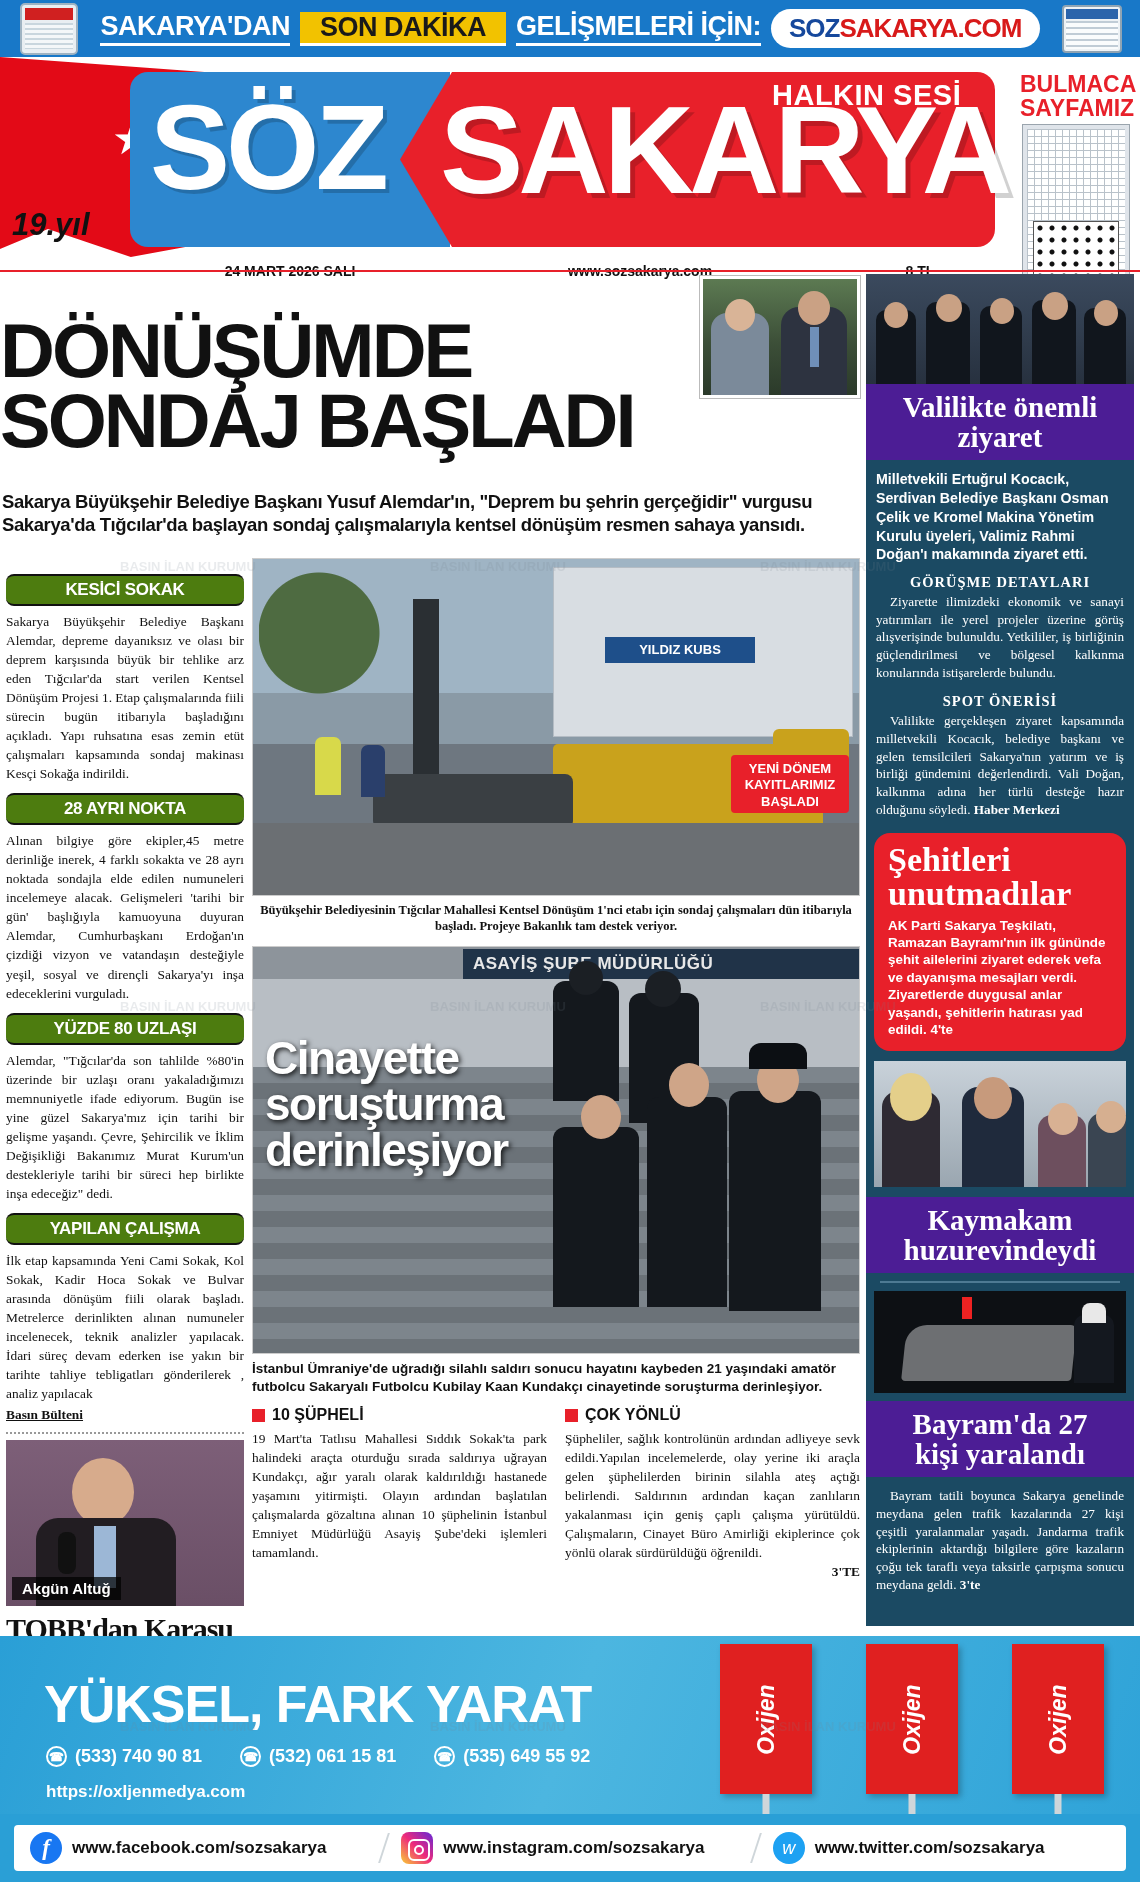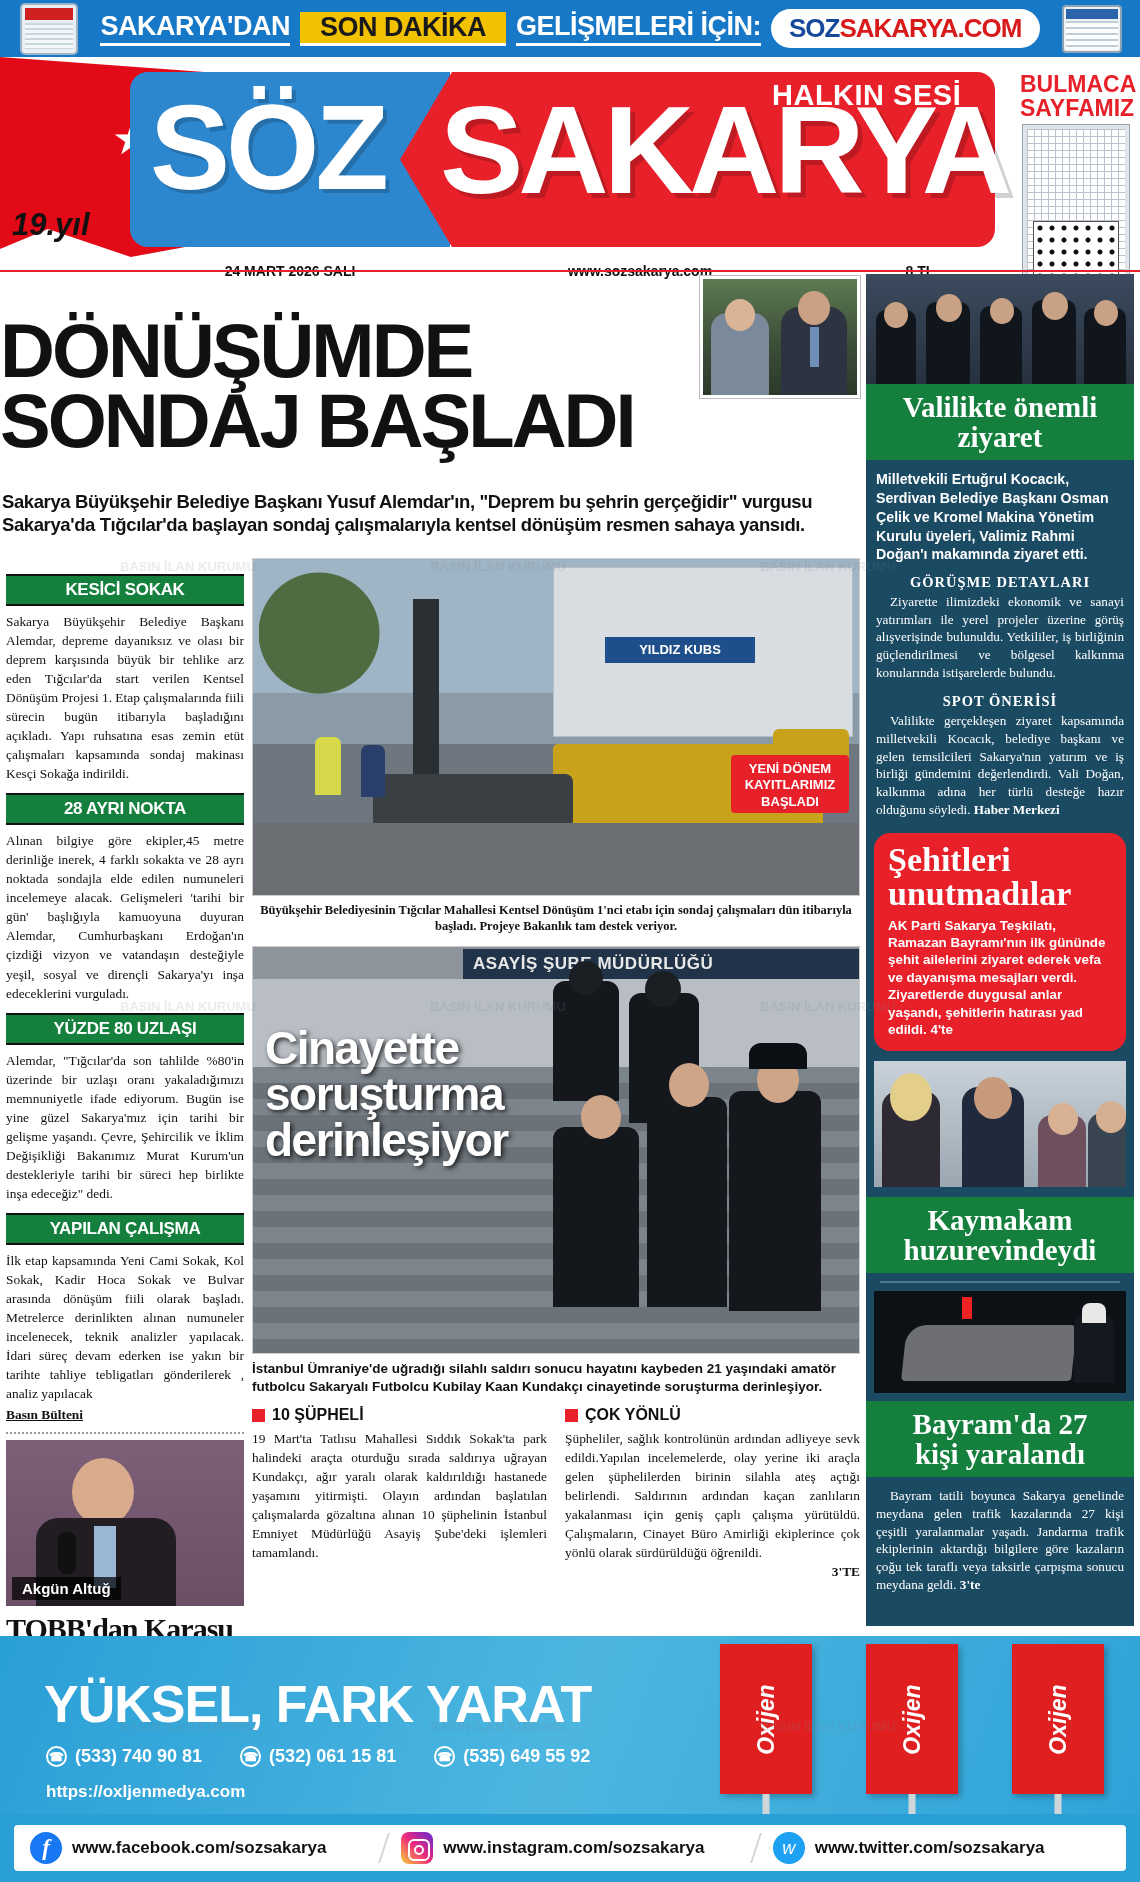--- a/index.html
+++ b/index.html
@@ -159,23 +159,23 @@
     font-family:"Liberation Sans", sans-serif;
   }
   .headline span{ display:block; }
   .subhead{
     position:absolute; left:2px; top:216px; width:855px;
     font-size:18.5px; font-weight:bold; line-height:1.25; color:#111; letter-spacing:-0.4px;
   }
 
   
   .sect-head{
-    background:#15803d; color:#fff; font-weight:bold; font-size:17px; text-align:center;
+    background:#4d7c0f; color:#fff; font-weight:bold; font-size:17px; text-align:center;
     padding:4px 0; margin:10px 0 6px; letter-spacing:-0.3px;
-    border-top:2px solid #111; border-bottom:2px solid #111;
+    border-top:2px solid #111; border-bottom:2px solid #111;border-radius:8px;
   }
   .body-text{
     font-family:"Liberation Serif", serif; font-size:13.4px; line-height:1.42;
     color:#111; text-align:justify;
   }
   .col-left-inner{ position:absolute; left:0; top:290px; width:238px; }
 
   
   .mid-photo{
     position:absolute; left:0; top:284px; width:608px; height:338px;
@@ -210,21 +210,21 @@
   }
   .cp-signboard{position:absolute;left:210px;top:2px;width:400px;height:30px;background:#203348;}
   .cp-signboard span{color:#e8e8e8;font-size:17px;font-weight:bold;letter-spacing:0.5px;line-height:30px;padding-left:10px;display:block;}
   .cp-wall{position:absolute;left:0;top:32px;width:608px;height:88px;background:#b8bec4;}
   .cp-stairs{position:absolute;left:0;top:120px;width:608px;height:288px;
     background:repeating-linear-gradient(#7d858c 0 16px,#6b7278 16px 32px);}
   .cp-fig{position:absolute;background:#14181d;border-radius:12px 12px 0 0;}
   .cp-head{position:absolute;background:#1b1f24;border-radius:50%;}
   .cp-face{position:absolute;background:#cfa588;border-radius:50%;}
   .crime-title{
-    position:absolute; left:12px; top:78px; width:420px;
+    position:absolute; left:12px; top:88px; width:420px;
     font-size:46px; font-weight:bold; color:#fff; line-height:1.0; letter-spacing:-1.5px;
     text-shadow:2px 2px 5px rgba(0,0,0,.8);
   }
   .crime-title span{display:block;}
   .crime-sub{
     position:absolute; left:0; top:1086px; width:608px;
     font-size:13.5px; font-weight:bold; line-height:1.32; color:#111;
   }
   .two-col{
     position:absolute; left:0; top:1132px; width:608px;
@@ -232,21 +232,21 @@
   }
   .two-col .c{ width:295px; }
   .sq-head{ display:flex; align-items:center; gap:7px; font-weight:bold; font-size:16px; color:#111; margin-bottom:5px; }
   .sq{ width:13px;height:13px;background:#e8202a;display:inline-block; flex:none;}
 
   
   .rc-photo{ width:268px; height:110px; background:linear-gradient(#3b4a5e,#27313f); position:relative; overflow:hidden;}
   .rc-photo .p{position:absolute;bottom:0;background:#11161d;border-radius:10px 10px 0 0;}
   .rc-photo .h{position:absolute;background:#c9a184;border-radius:50%;}
   .rc-red-title{
-    background:#15803d; color:#fff; text-align:center; font-weight:bold;
+    background:#4c1d95; color:#fff; text-align:center; font-weight:bold;
     font-family:"Liberation Serif", serif; font-size:29px; line-height:1.04; padding:8px 4px;
   }
   .rc-red-round{
     background:#e8202a; color:#fff; border-radius:16px; padding:10px 14px 12px; margin:0 8px;
   }
   .rc-round-title{ font-family:"Liberation Serif", serif; font-size:34px; font-weight:bold; line-height:1.0; }
   .rc-round-body{ font-size:13.4px; line-height:1.3; margin-top:6px; font-weight:600;}
   .rc-lead{
     color:#fff; font-size:14.2px; font-weight:bold; line-height:1.32; padding:10px 10px 4px;
   }

